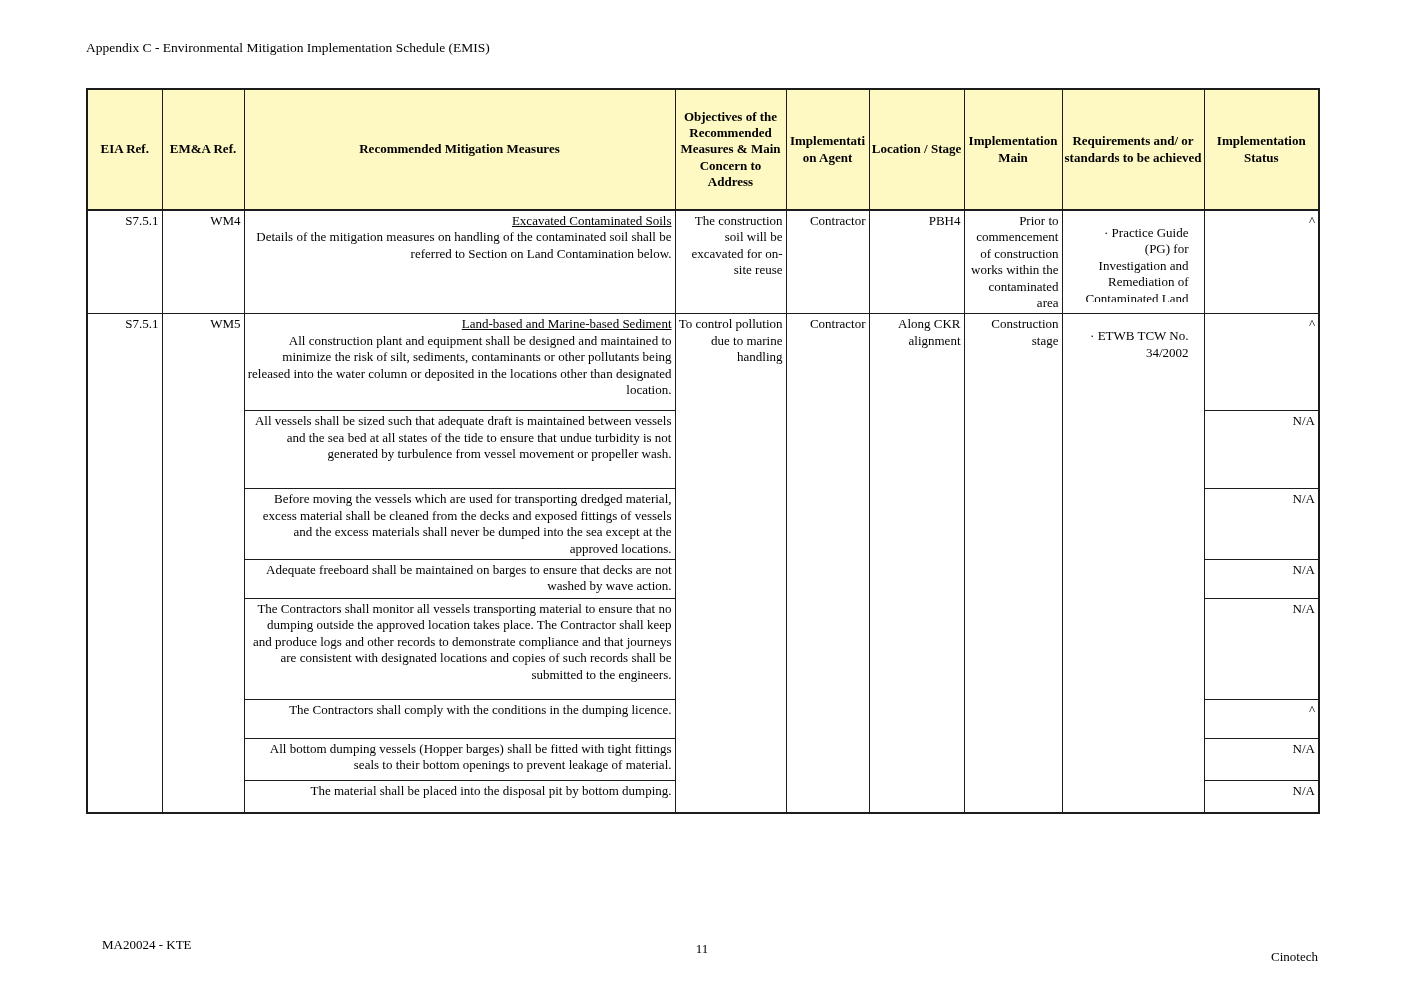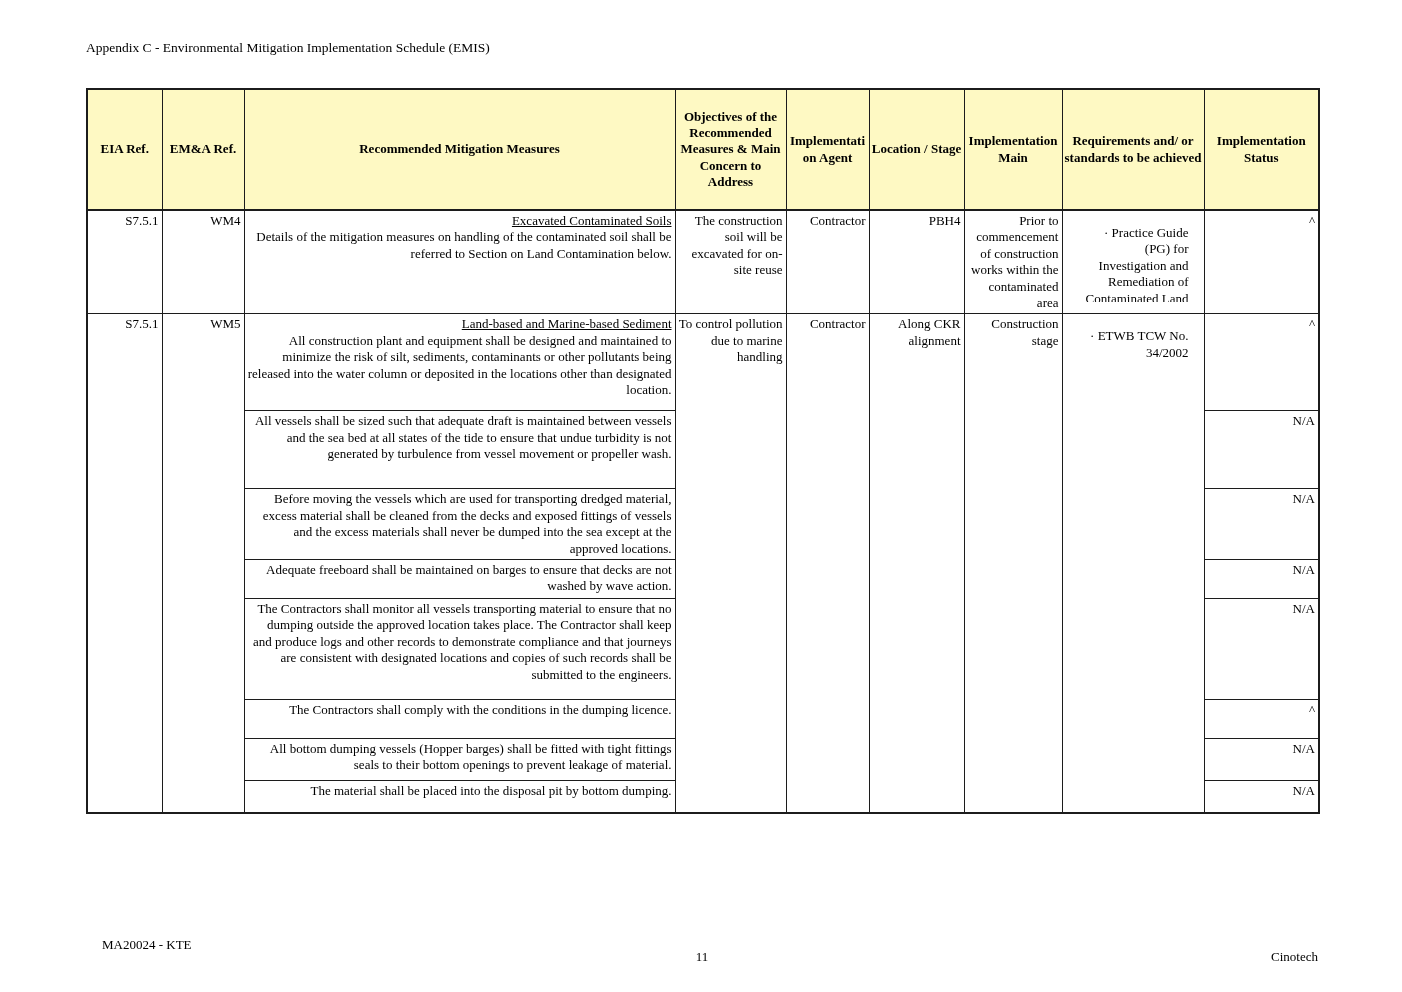--- a/index.html
+++ b/index.html
@@ -54,21 +54,21 @@
   .clip-91 { height: 89px; overflow: hidden; }
   .req-item { margin: 12px; }
   .footer {
     position: absolute;
     left: 86px;
     top: 937px;
     width: 1232px;
     font-size: 13px;
   }
   .footer .f-left  { position: absolute; left: 16px; top: 0; white-space: nowrap; }
-  .footer .f-center{ position: absolute; left: 0; right: 0; top: 12px; text-align: center; }
+  .footer .f-center{ position: absolute; left: 0; right: 0; top: 4px; text-align: center; }
   .footer .f-right { position: absolute; right: 0; top: 12px; white-space: nowrap; }
 </style>
 </head>
 <body>
 
 <div class="page-title">Appendix C - Environmental Mitigation Implementation Schedule (EMIS)</div>
 
 <table class="emis">
   <colgroup>
     <col style="width:75px">

